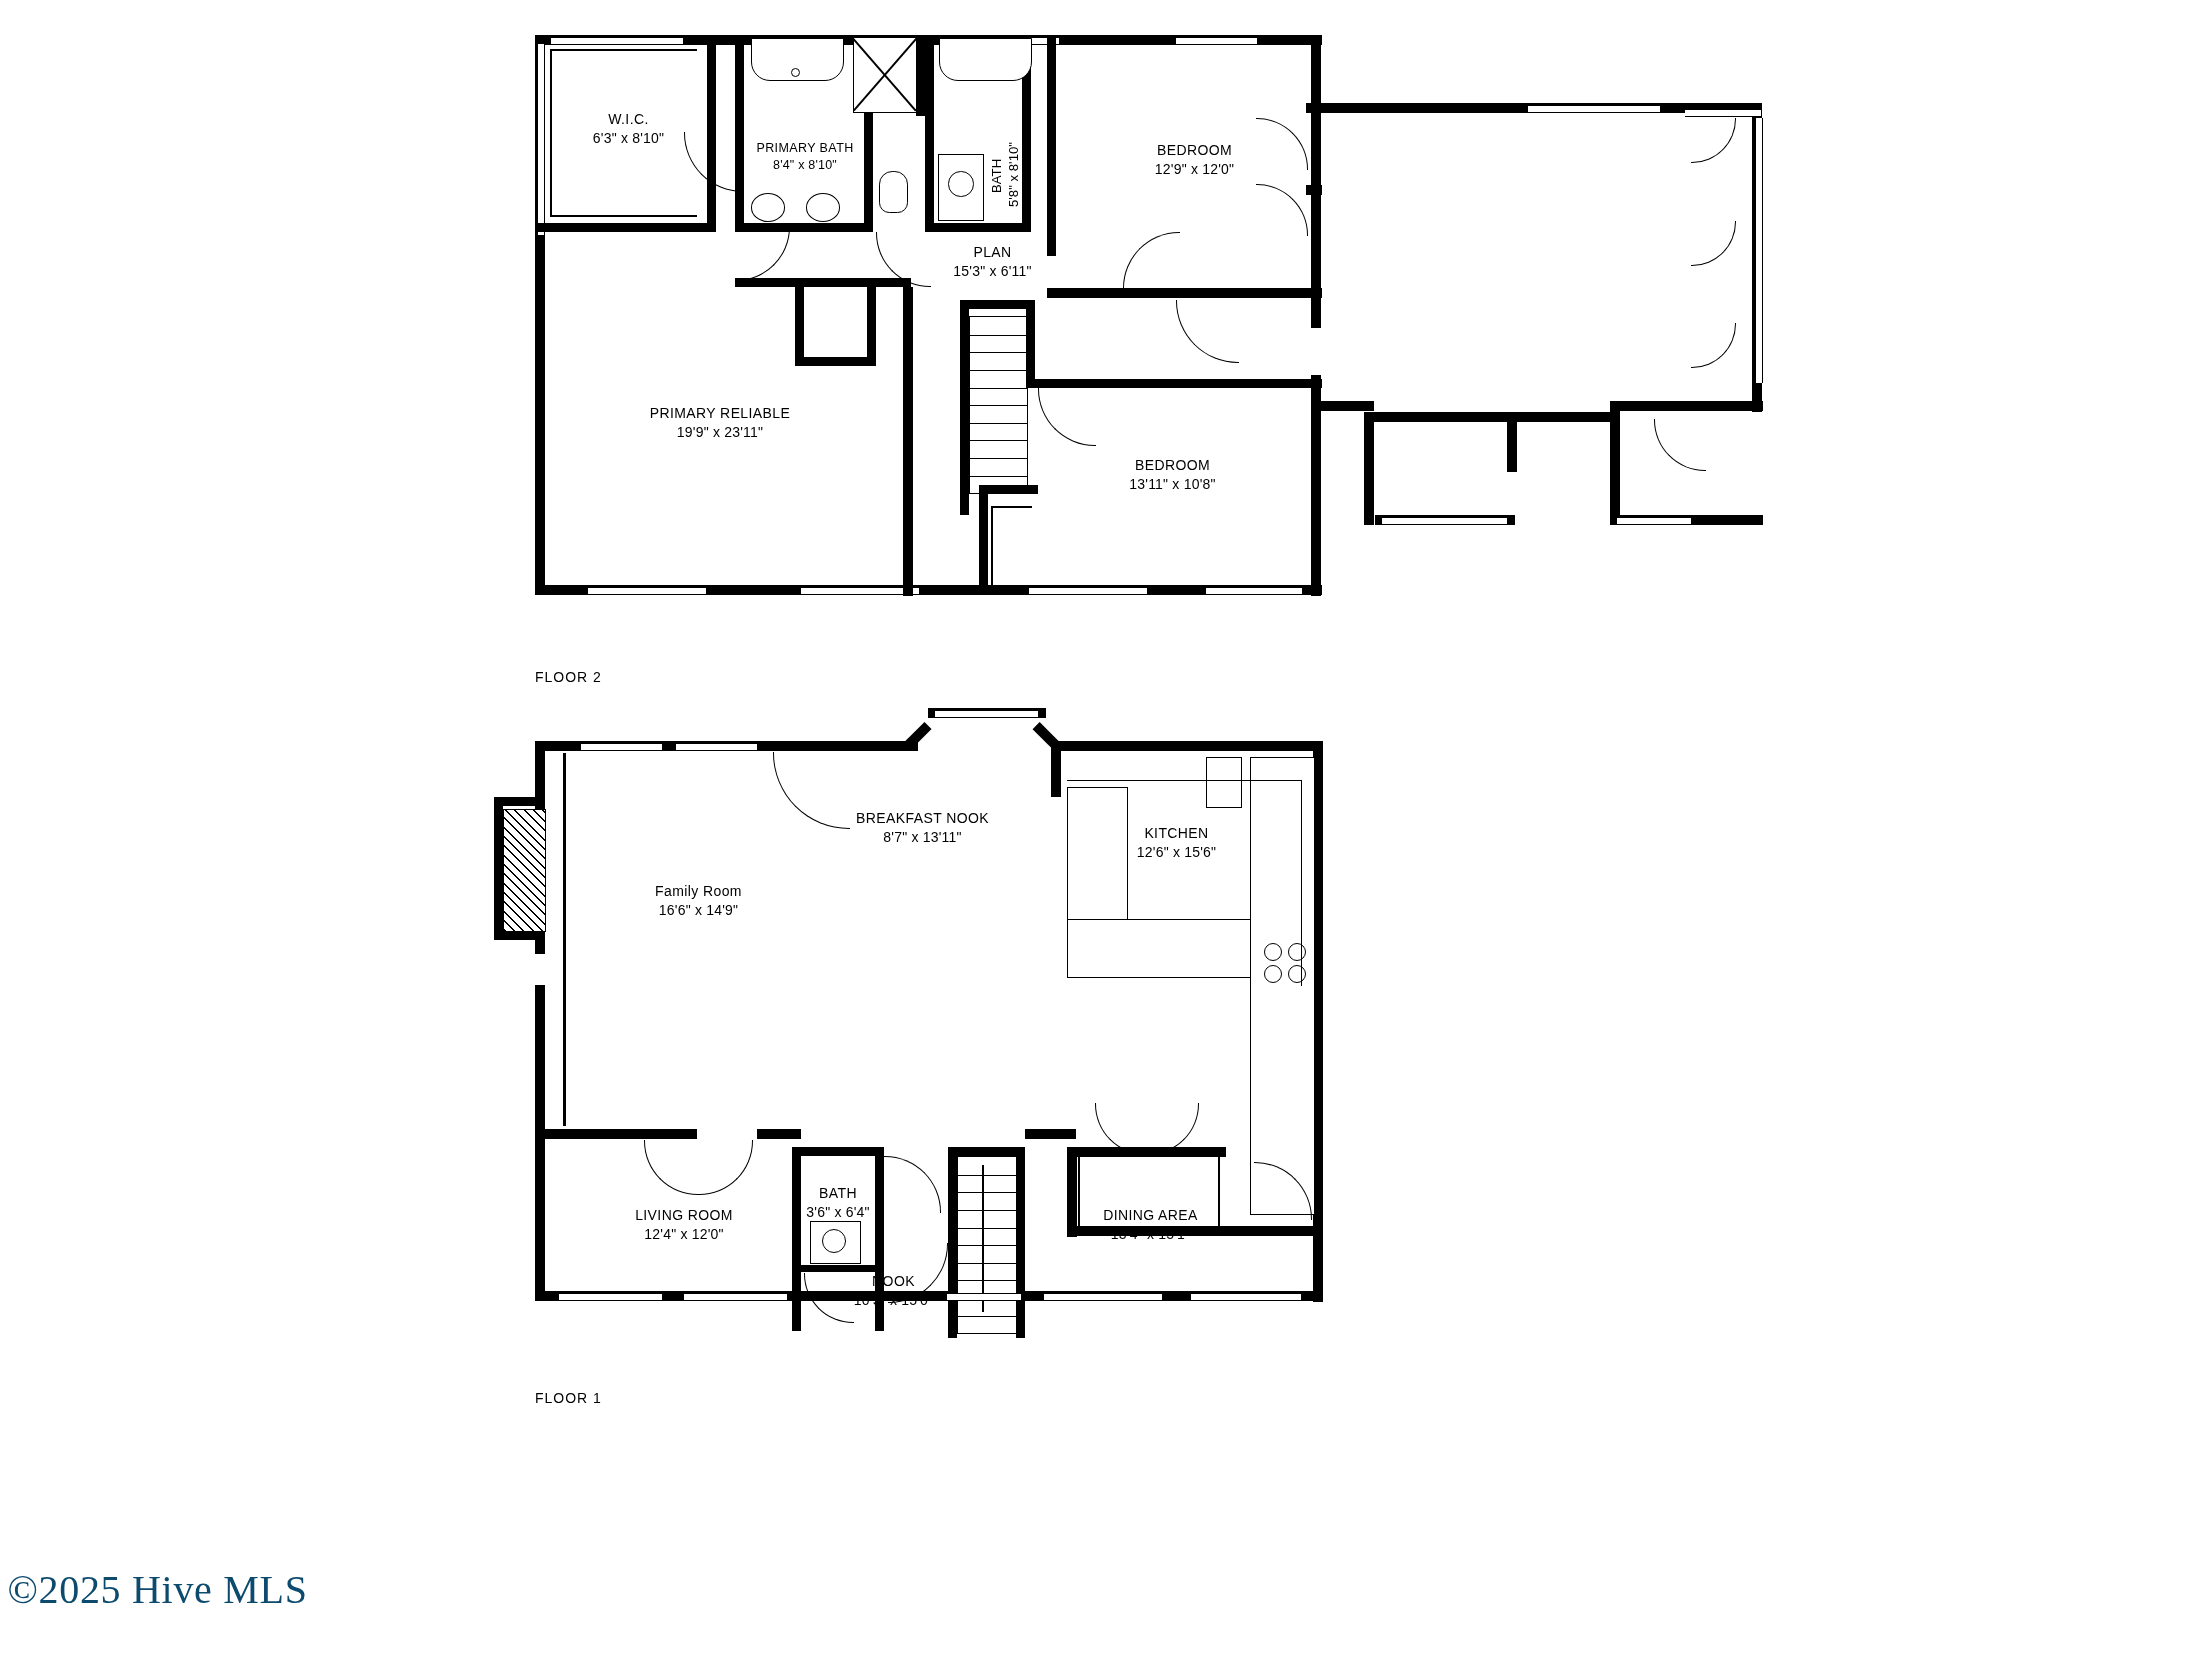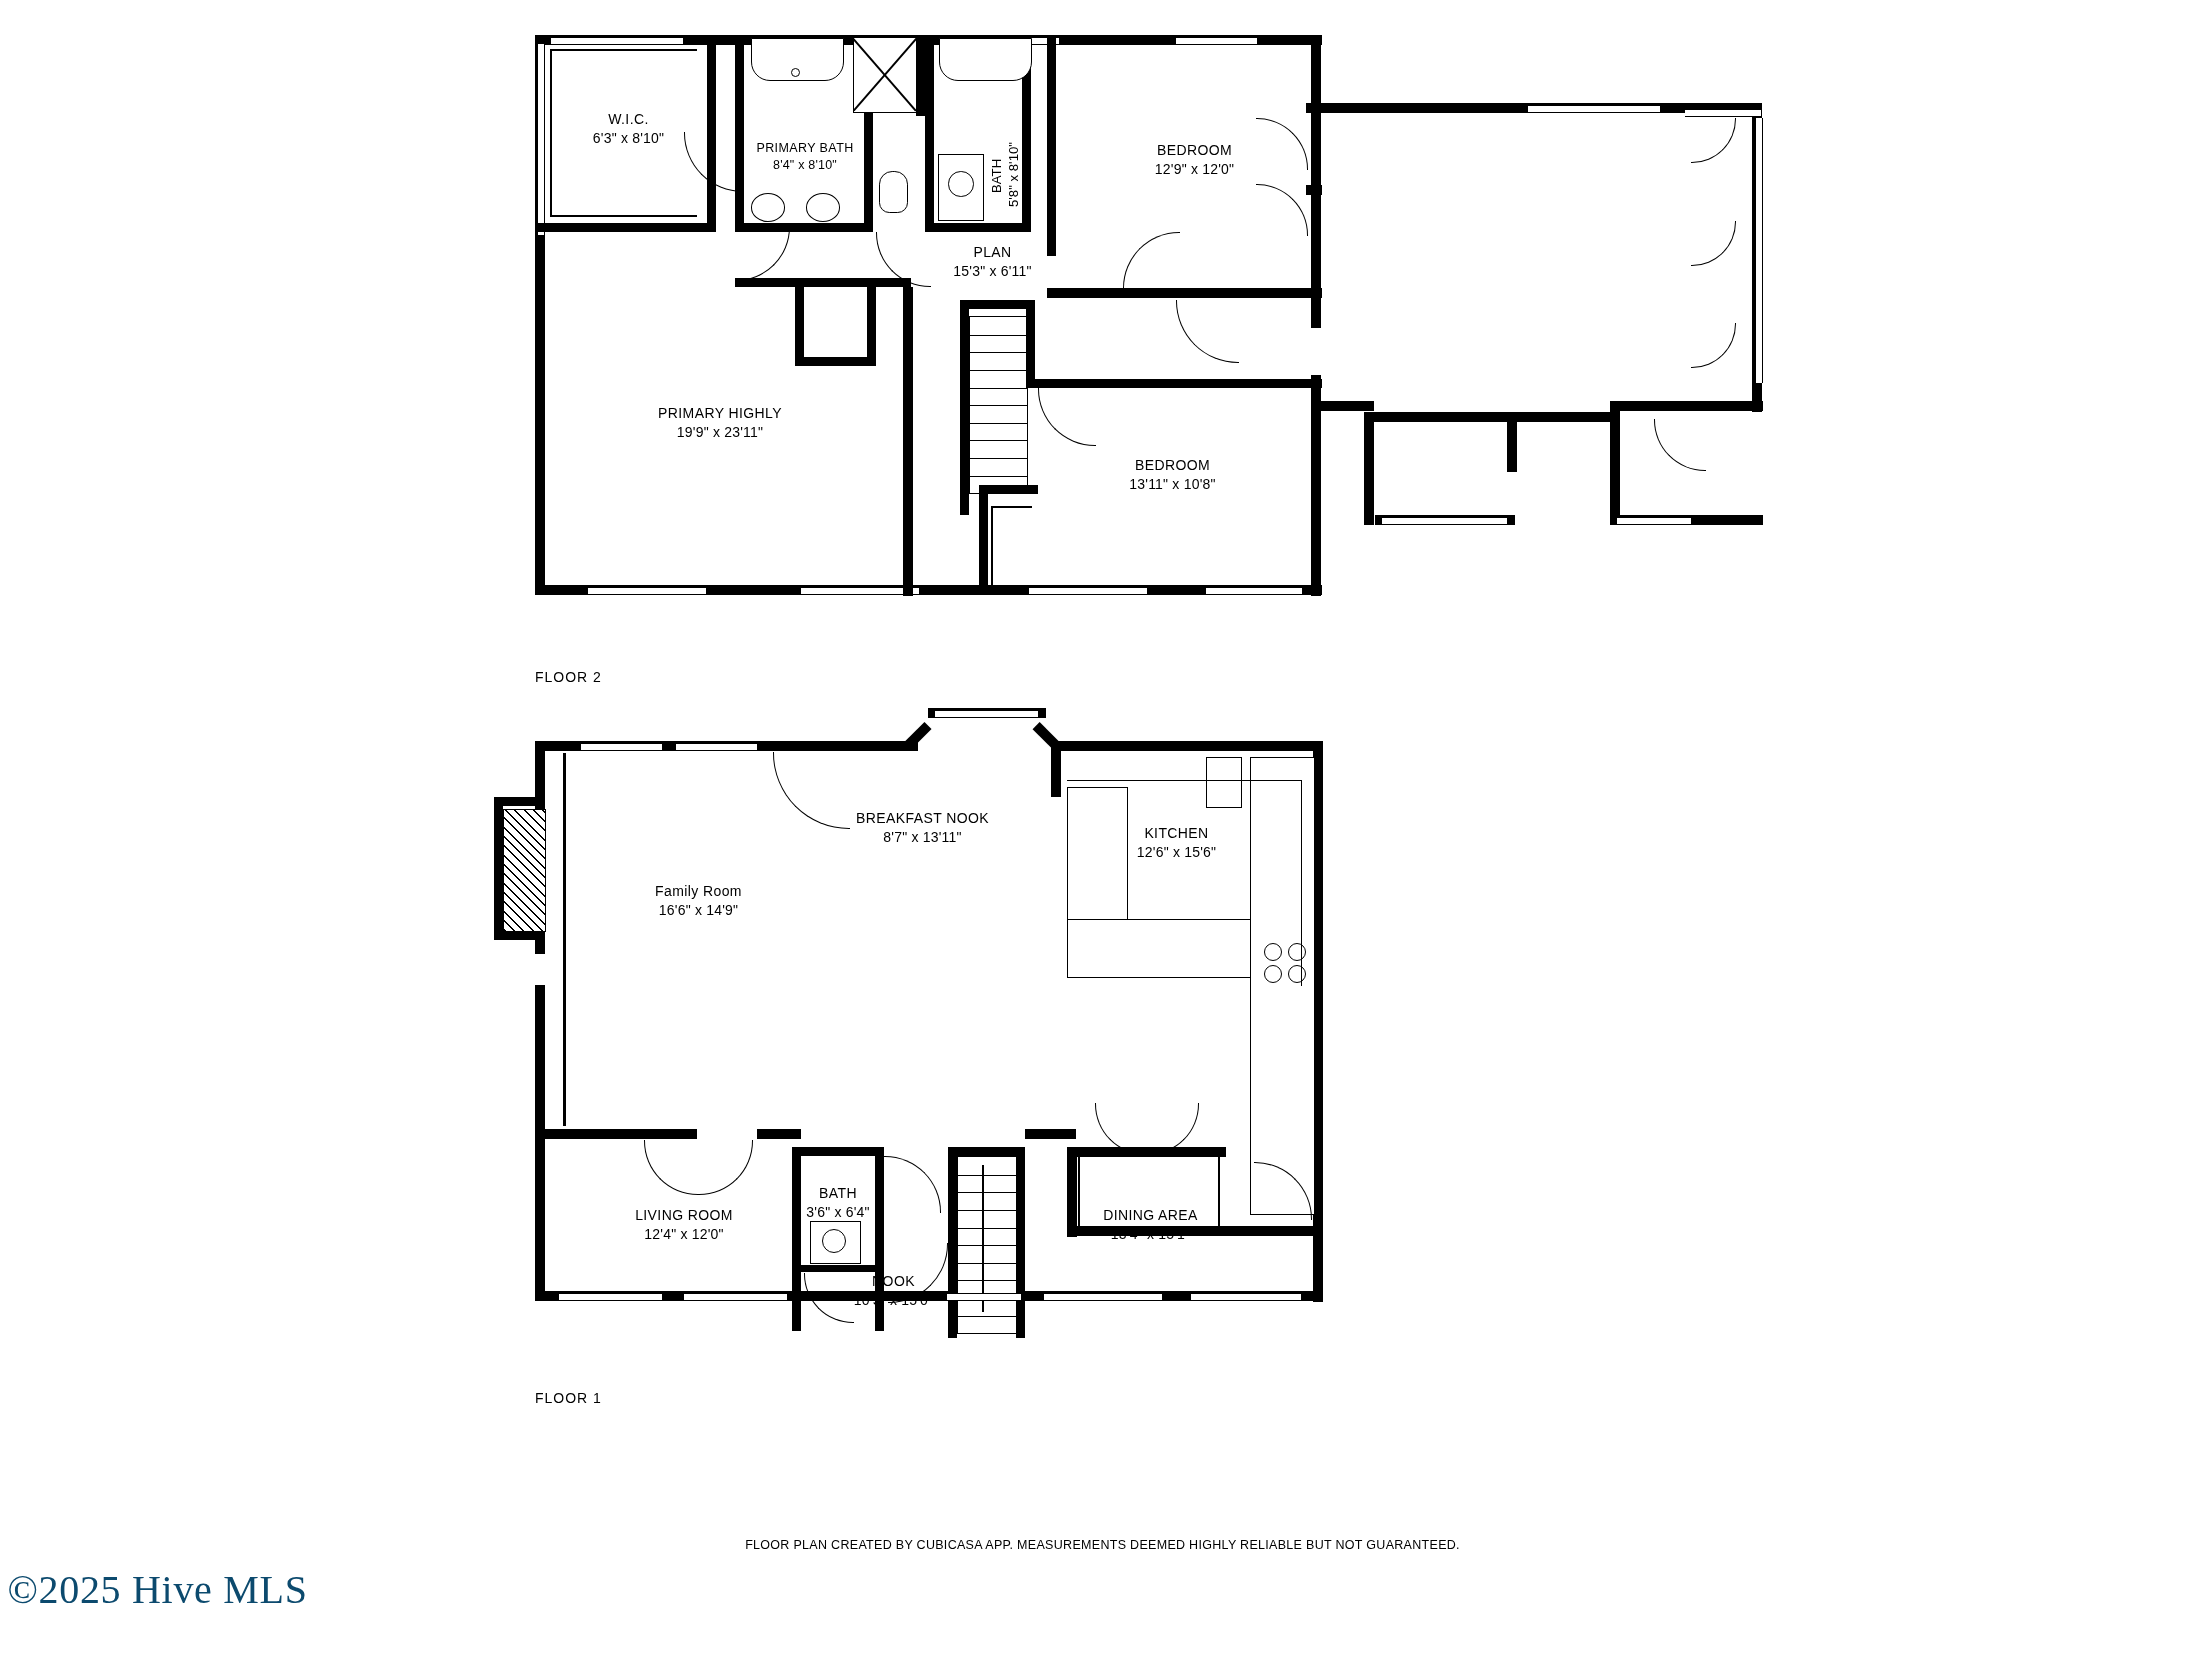--- a/index.html
+++ b/index.html
@@ -129,21 +129,21 @@
   <div class="wall" style="left:735px;top:278px;width:176px;height:8.8px;"></div>
   <div class="wall" style="left:795px;top:278px;width:8.8px;height:88px;"></div>
   <div class="wall" style="left:867px;top:278px;width:8.8px;height:88px;"></div>
   <div class="wall" style="left:795px;top:357px;width:81px;height:8.8px;"></div>
   <div class="arc" style="left:735px;top:226px;width:54px;height:54px;border-radius:0 0 54px 0;border-top:none;border-left:none;"></div>
   <div class="arc" style="left:876px;top:232px;width:54px;height:54px;border-radius:0 0 0 54px;border-top:none;border-right:none;"></div>
   <div class="thin" style="left:807px;top:281px;width:54px;height:2.9px;background:#000;"></div>
 
   <div class="wall" style="left:903px;top:287px;width:10.3px;height:309px;"></div>
   <div class="room" style="left:573px;top:404px;width:294px;">
-    <div class="nm">PRIMARY HIGHLY</div>
+    <div class="nm">PRIMARY RELIABLE</div>
     <div class="dim">19'9" x 23'11"</div>
   </div>
 
   <div class="stair" style="left:969px;top:316px;width:57px;height:176px;">
     <i style="top:17.6px;"></i>
       <i style="top:35px;"></i>
       <i style="top:53px;"></i>
       <i style="top:71px;"></i>
     <i style="top:88px;"></i>
       <i style="top:106px;"></i>
@@ -285,17 +285,16 @@
   <div class="wall" style="left:1025px;top:423px;width:51px;height:10.3px;"></div>
   <div class="room" style="left:1029px;top:500px;width:243px;">
     <div class="nm">DINING AREA</div>
     <div class="dim">13'4" x 15'1"</div>
   </div>
 
   <div class="floorlabel" style="left:535px;top:684px;text-align:right;">FLOOR 1</div>
 </div>
 
 <div class="summary" style="left:0;top:1522px;">
-  <div class="sum3" style="margin-top:16px;">FLOOR PLAN CREATED BY CUBICASA APP. MEASUREMENTS DEEMED HIGHLY RELIABLE BUT NOT GUARANTEED.</div>
 </div>
 
 <div class="wm">©2025 Hive MLS</div>
 
 
 </body></html>

